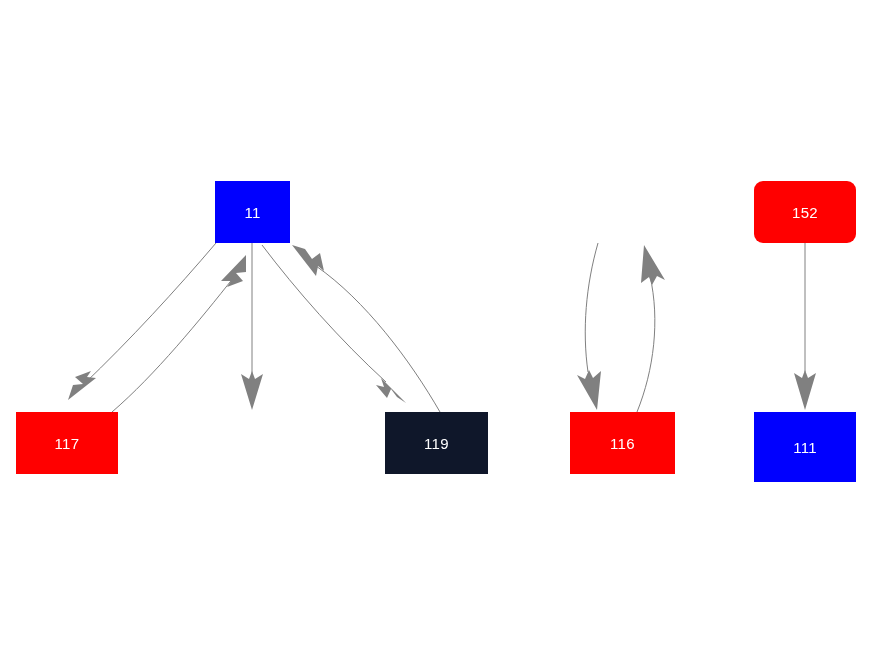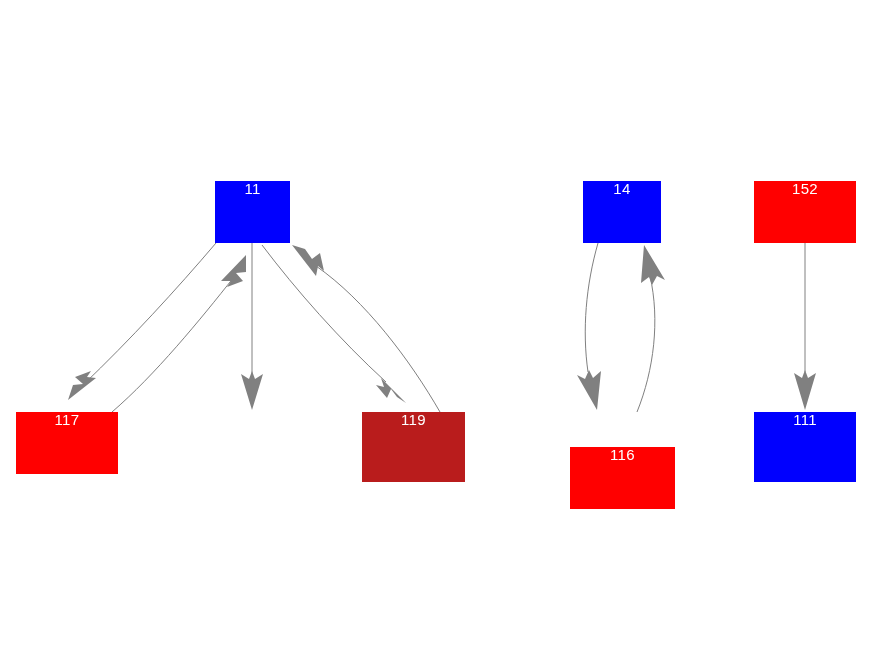--- a/index.html
+++ b/index.html
@@ -27,21 +27,21 @@
     stroke: #808080;
     stroke-width: 1;
   }
   .arrow-head {
     fill: #808080;
     stroke: none;
   }
   .node {
     position: absolute;
     display: flex;
-    align-items: flex-start;
+    align-items: center;
     justify-content: center;
     box-sizing: border-box;
   }
   .node-label {
     color: #ffffff;
     font-size: 15px;
     font-family: "Liberation Sans", sans-serif;
     line-height: 1;
     letter-spacing: 0.3px;
     user-select: none;
@@ -97,33 +97,30 @@
 
   <div class="node" style="left:215px; top:181px; width:75px; height:62px; background:#0000FF;">
     <span class="node-label">11</span>
   </div>
 
   <div class="node" style="left:16px; top:412px; width:102px; height:62px; background:#FF0000;">
     <span class="node-label">117</span>
   </div>
 
 
-  <div class="node" style="left:362px; top:412px; width:103px; height:70px; background:#b91c1c;">
+  <div class="node" style="left:385px; top:412px; width:103px; height:62px; background:#0f172a;">
     <span class="node-label">119</span>
   </div>
 
-  <div class="node" style="left:583px; top:181px; width:78px; height:62px; background:#0000FF;">
-    <span class="node-label">14</span>
-  </div>
 
-  <div class="node" style="left:570px; top:412px; width:105px; height:62px; background:#FF0000;margin-top:35px;">
+  <div class="node" style="left:570px; top:412px; width:105px; height:62px; background:#FF0000;">
     <span class="node-label">116</span>
   </div>
 
-  <div class="node" style="left:754px; top:181px; width:102px; height:62px; background:#FF0000;">
+  <div class="node" style="left:754px; top:181px; width:102px; height:62px; background:#FF0000;border-radius:9px;">
     <span class="node-label">152</span>
   </div>
 
   <div class="node" style="left:754px; top:412px; width:102px; height:70px; background:#0000FF;">
     <span class="node-label">111</span>
   </div>
 
 </div>
 
 </body></html>

